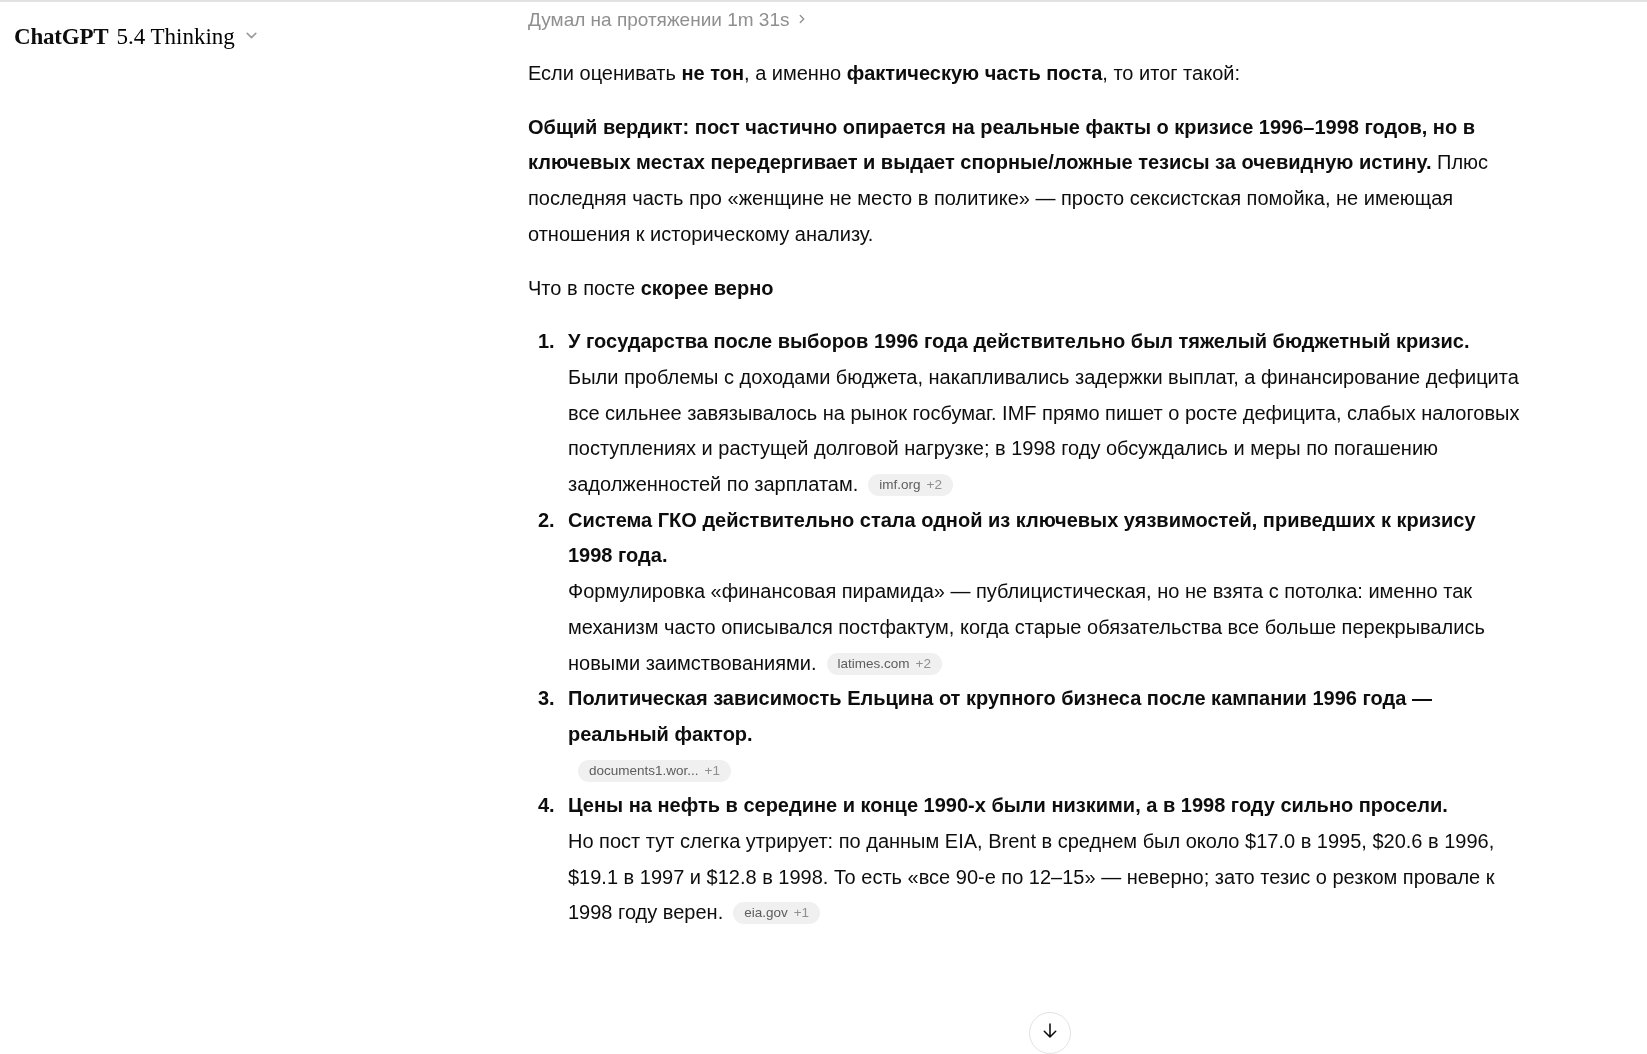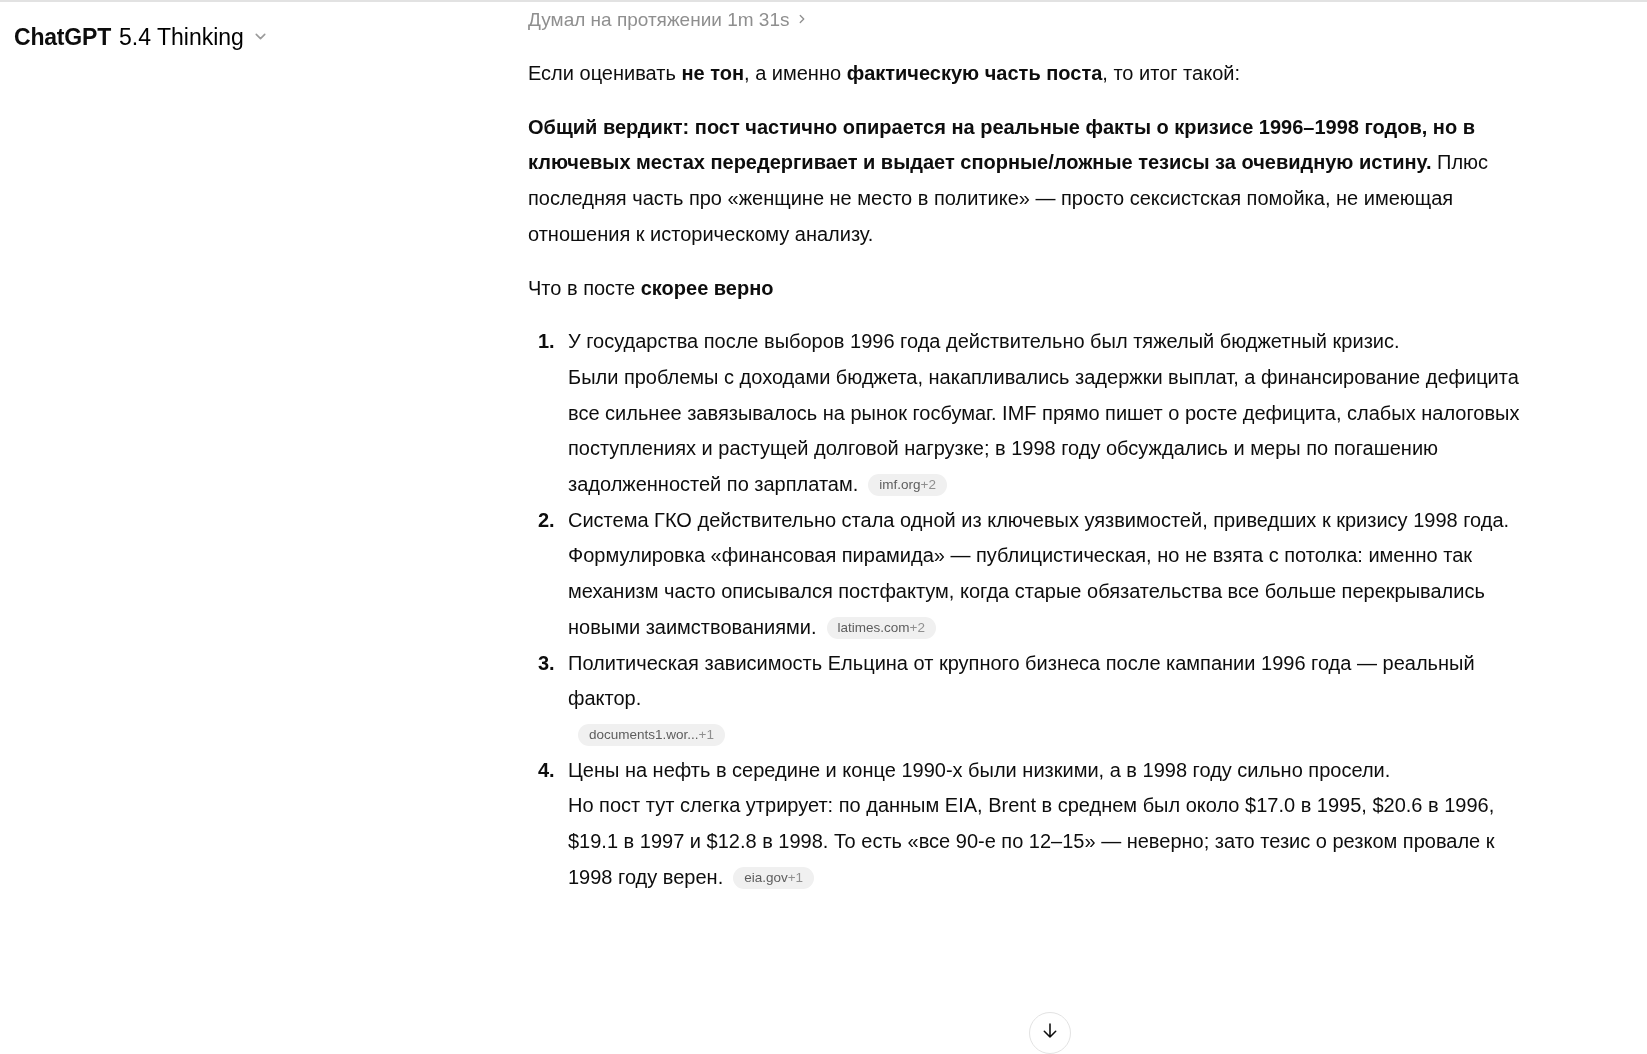--- a/index.html
+++ b/index.html
@@ -14,20 +14,21 @@
   .top-rule {
     position: absolute; top: 0; left: 0; width: 100%; height: 2px;
     background: #e2e2e2;
   }
   
   .model-selector {
     position: absolute; left: 14px; top: 22px;
     display: flex; align-items: center; gap: 8px;
     font-size: 23px; line-height: 30px;
     cursor: pointer;
+    font-family: Liberation Serif, serif;
   }
   .model-selector .app-name { font-weight: 700; color: #0d0d0d; letter-spacing: -0.2px; }
   .model-selector .model-name { font-weight: 400; color: #000000; }
   .model-selector svg { margin-top: 3px; }
   
   .content {
     position: absolute; left: 528px; top: 6px;
     width: 992px;
     font-size: 20px; line-height: 35.7px;
   }
@@ -36,24 +37,24 @@
     color: #8f8f8f; font-size: 19px; line-height: 28px;
     margin-bottom: 22px;
     cursor: pointer;
     width: fit-content;
   }
   .content p { margin: 0 0 18px 0; }
   .content strong, .content .b { font-weight: 700; }
   ol.fact-list { list-style: none; padding-left: 40px; margin: 0; }
   ol.fact-list li { position: relative; }
   .li-num { position: absolute; left: -30px; top: 0; font-weight: 700; }
-  .li-head { font-weight: 400; }
+  .li-head { font-weight: 700; }
   
   .cite-pill {
-    display: inline-flex; align-items: flex-start; 
+    display: inline-flex; align-items: flex-start; gap: 6px;
     background: #f0f0f0; border-radius: 11px;
     padding: 3px 11px; margin-left: 10px;
     font-size: 13.5px; line-height: 16px;
     color: #5d5d5d; vertical-align: 2px;
     cursor: pointer; white-space: nowrap;
   }
   .cite-pill .cite-more { color: #8f8f8f; }
   
   .scroll-down-btn {
     position: absolute; left: 1029px; top: 1012px;

